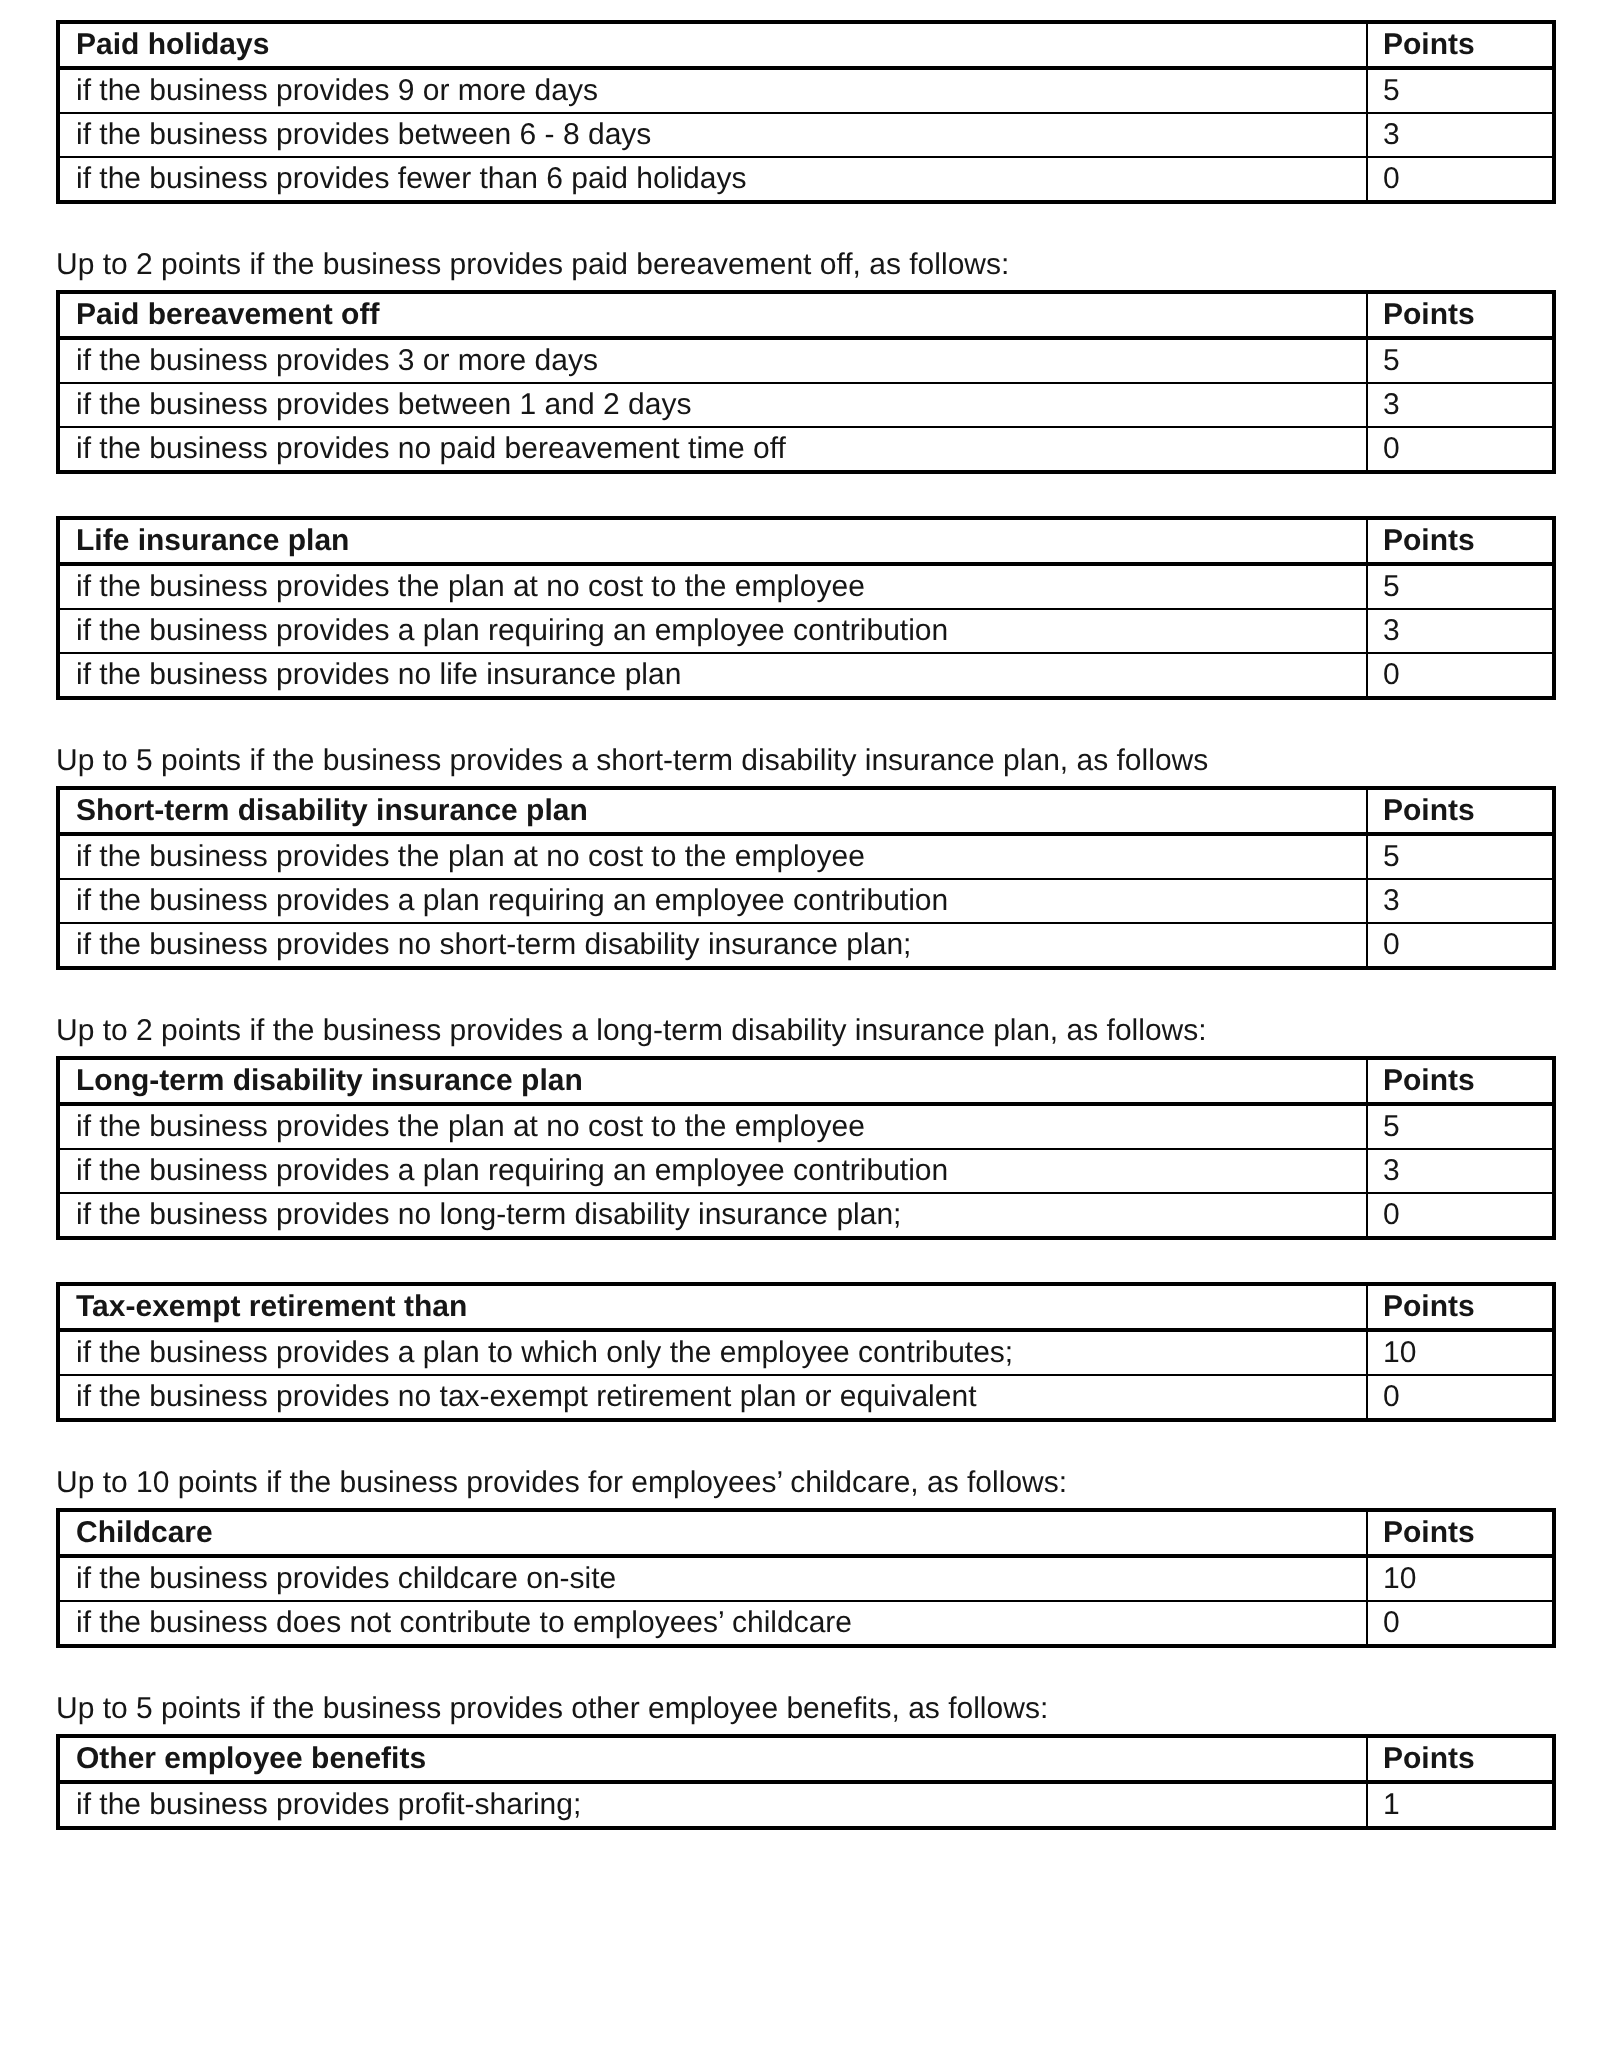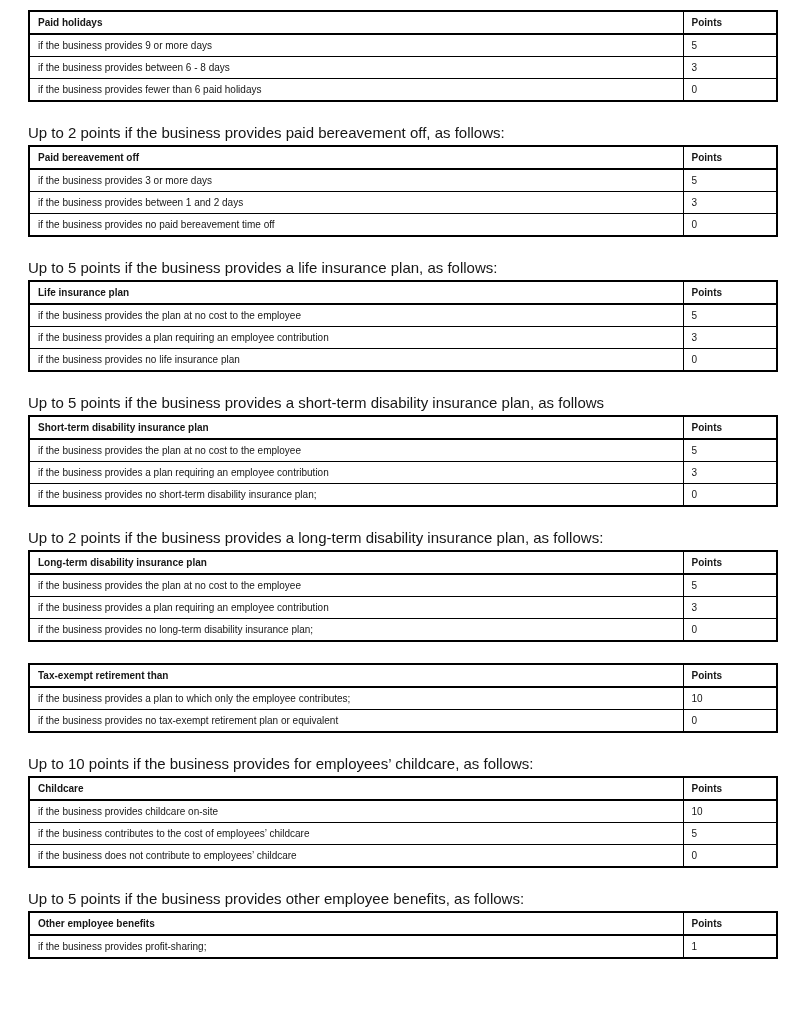--- a/index.html
+++ b/index.html
@@ -26,21 +26,21 @@
   table.points-table {
     border-collapse: collapse;
     table-layout: fixed;
     width: 748px;
     border: 2px solid #000000;
   }
   col.col-desc { width: 654px; }
   col.col-pts  { width: 94px; }
   th, td {
     border: 1.5px solid #000000;
-    font-size: 10px;
+    font-size: 15px;
     line-height: 19px;
     height: 19px;
     padding: 1px 4px 1px 8px;
     text-align: left;
     vertical-align: middle;
     white-space: nowrap;
     overflow: hidden;
   }
   thead th {
     font-weight: bold;
@@ -103,21 +103,20 @@
       </tr>
       <tr>
         <td>if the business provides no paid bereavement time off</td>
         <td>0</td>
       </tr>
     </tbody>
   </table>
 </section>
 
 <section class="rubric-section">
-  <p class="intro">Up to 5 points if the business provides a life insurance plan, as follows:</p>
   <table class="points-table">
     <colgroup>
         <col class="col-desc">
         <col class="col-pts">
       </colgroup>
     <thead>
       <tr>
         <th>Life insurance plan</th>
         <th>Points</th>
       </tr>
@@ -236,24 +235,20 @@
         <th>Childcare</th>
         <th>Points</th>
       </tr>
     </thead>
     <tbody>
       <tr>
         <td>if the business provides childcare on-site</td>
         <td>10</td>
       </tr>
       <tr>
-        <td>if the business contributes to the cost of employees’ childcare</td>
-        <td>5</td>
-      </tr>
-      <tr>
         <td>if the business does not contribute to employees’ childcare</td>
         <td>0</td>
       </tr>
     </tbody>
   </table>
 </section>
 
 <section class="rubric-section">
   <p class="intro">Up to 5 points if the business provides other employee benefits, as follows:</p>
   <table class="points-table">

